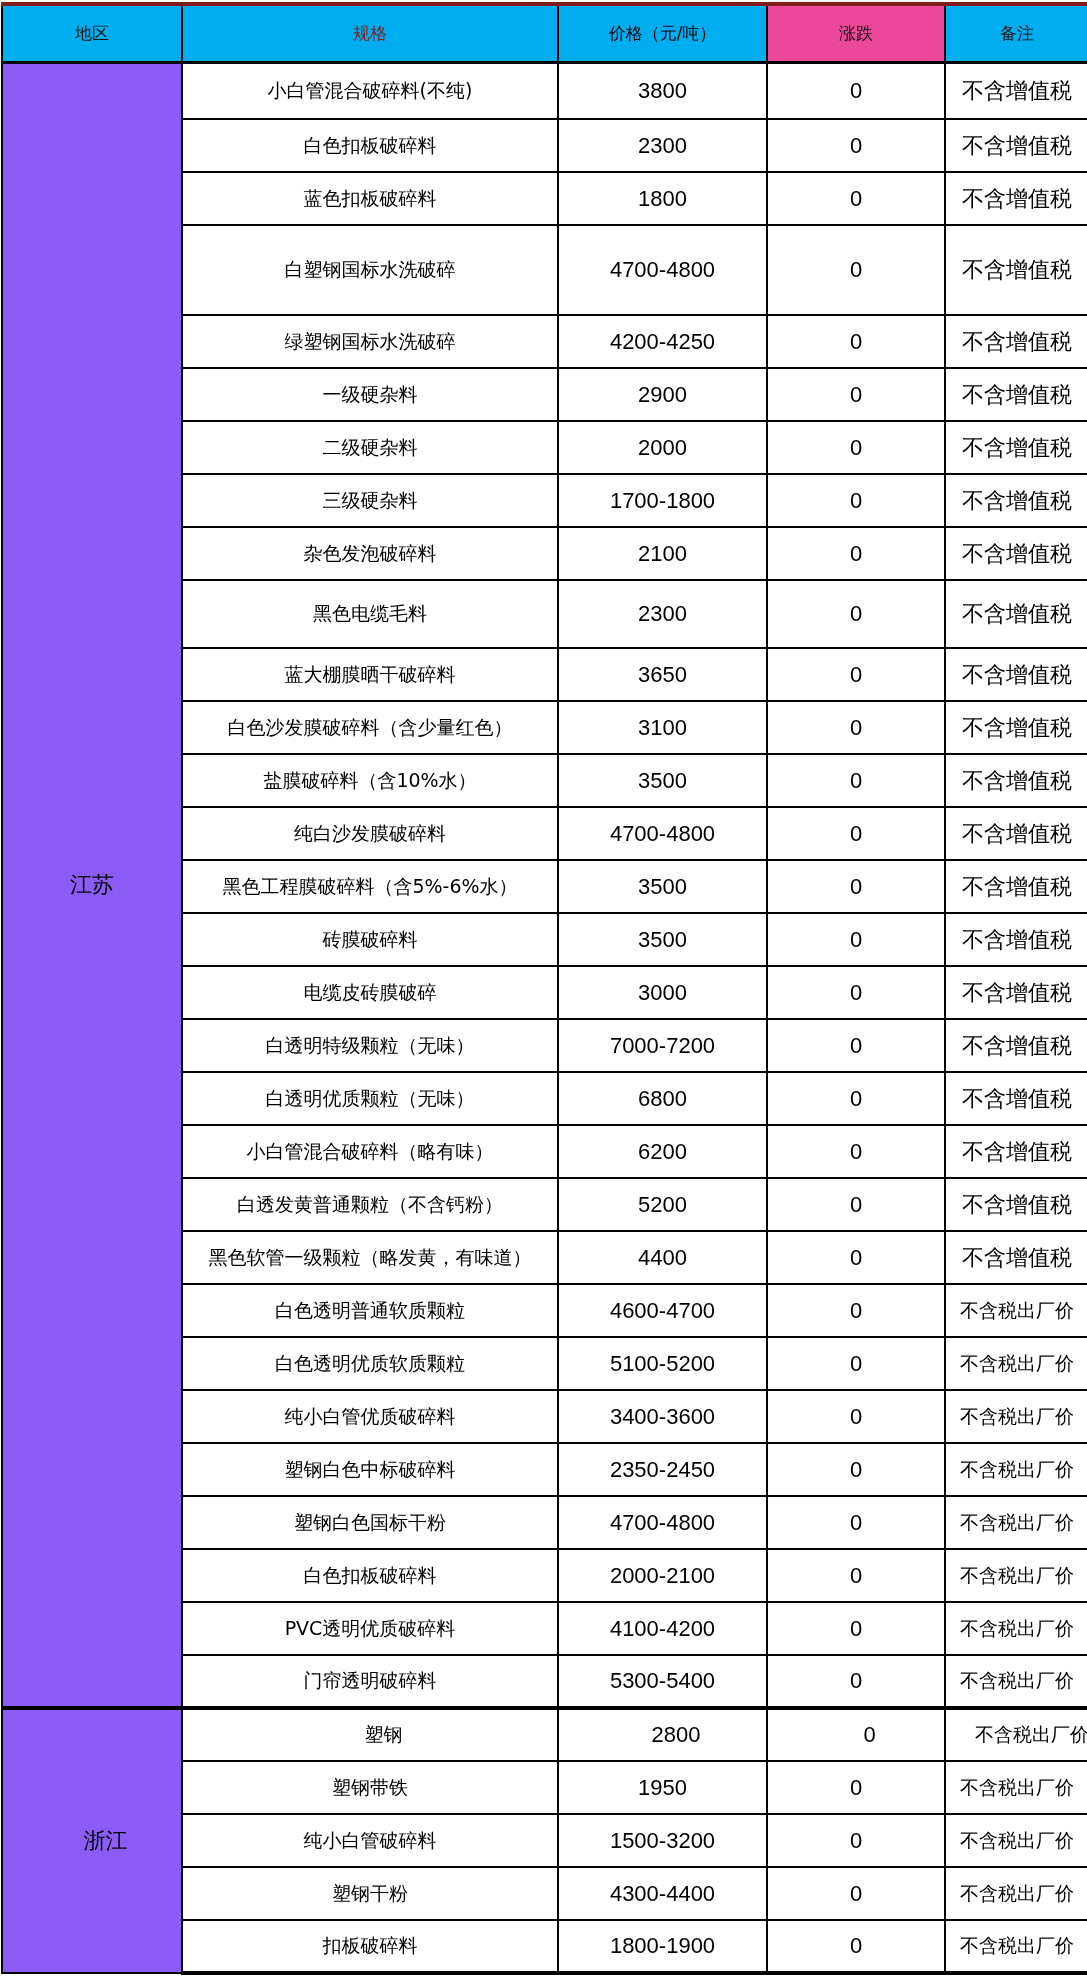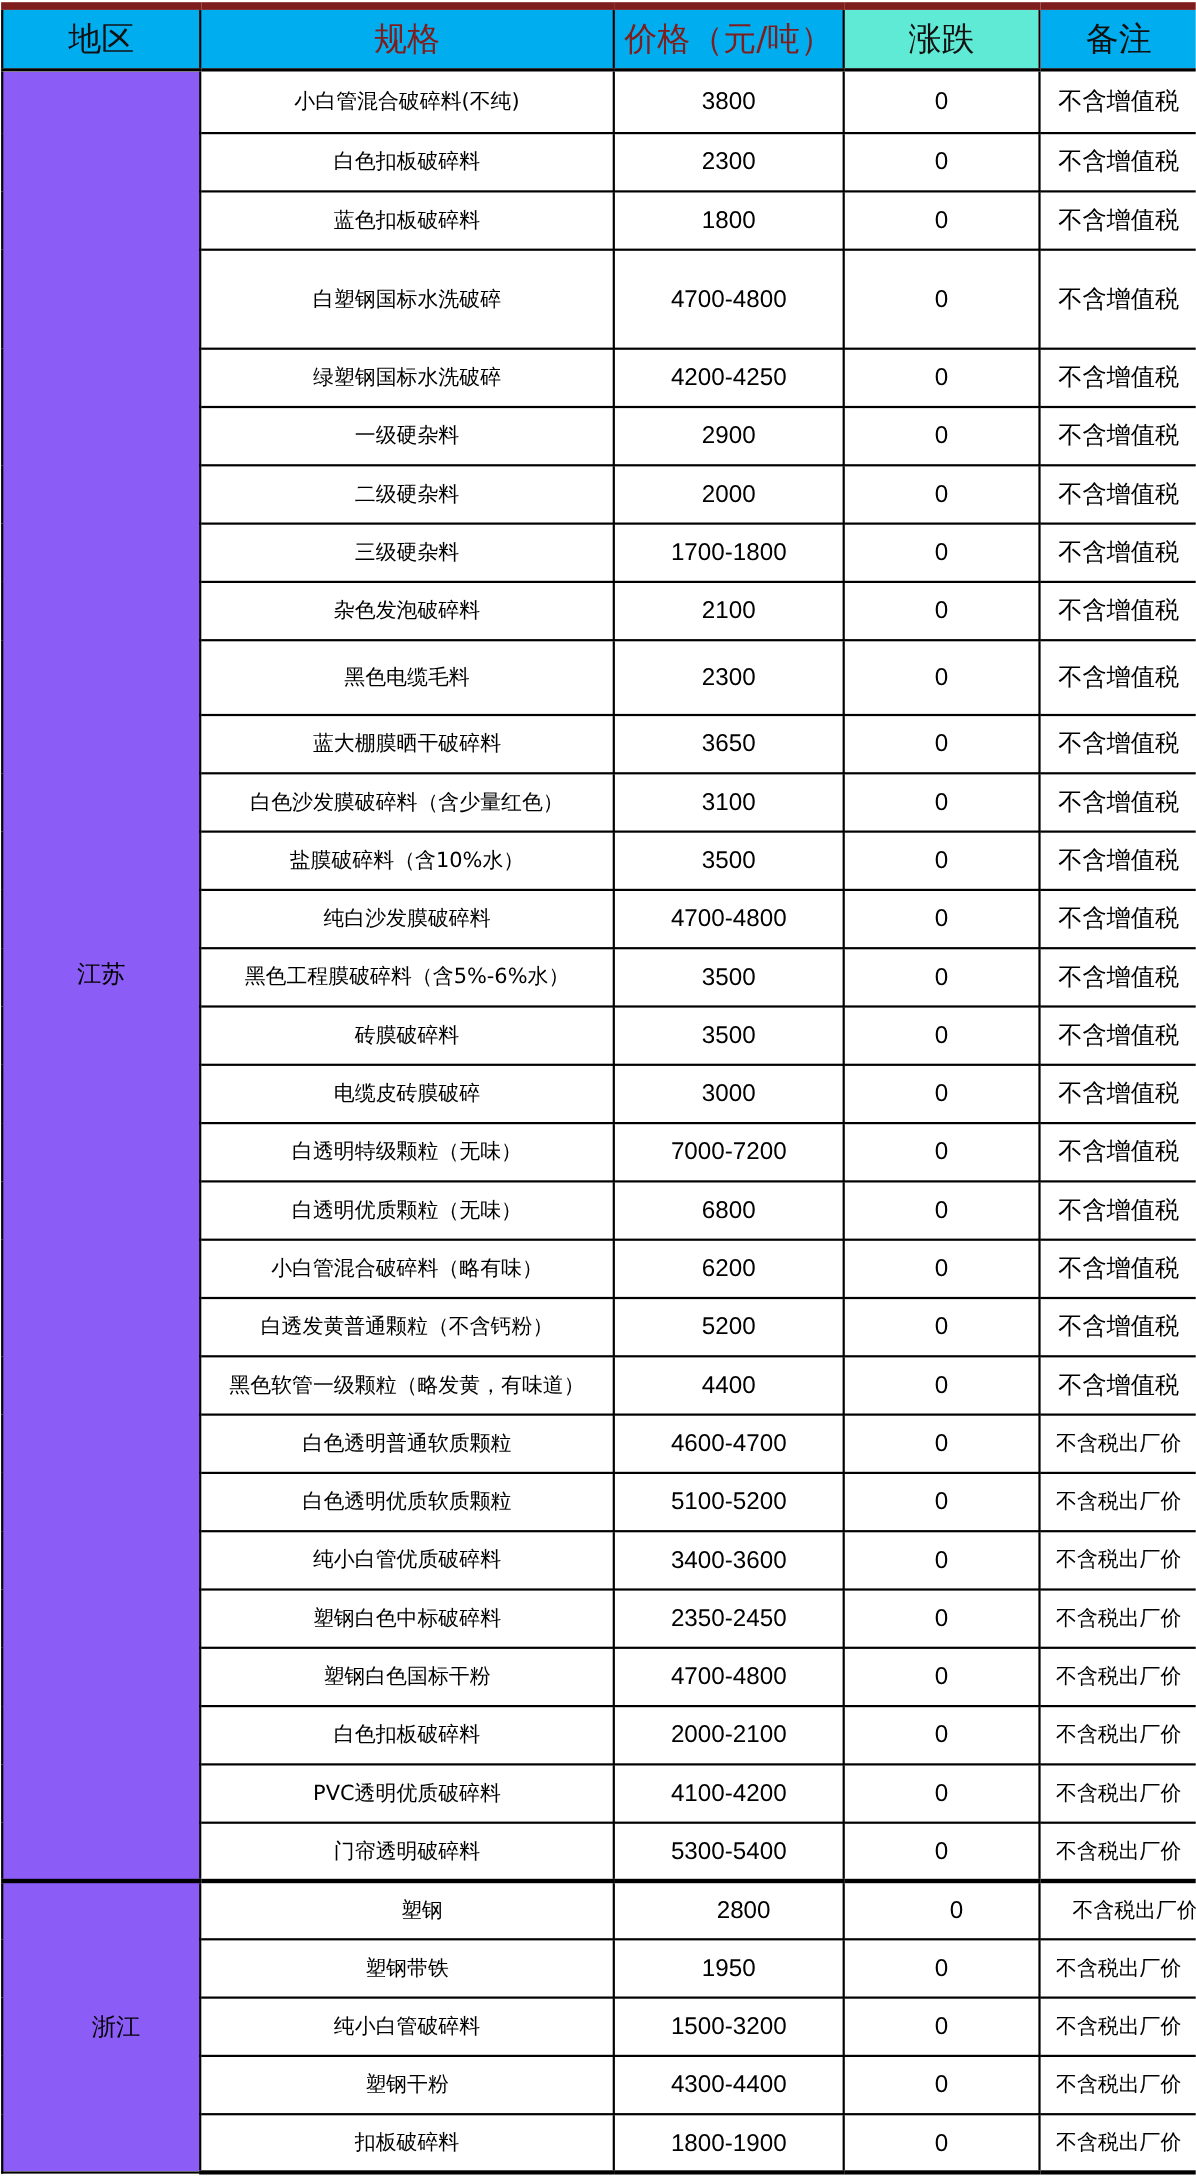--- a/index.html
+++ b/index.html
@@ -22,24 +22,24 @@
     border: 2px solid #000;
     text-align: center;
     vertical-align: middle;
     padding: 0 2px;
     overflow: hidden;
     white-space: nowrap;
     box-sizing: border-box;
   }
   thead th {
     height: 58px;
-    font-size: 30px;
+    font-size: 17px;
     font-weight: normal;
     color: #111;
-    border-top: 7px solid #7f1d1d;
+    border-top: 4px solid #7f1d1d;
     border-bottom: 3px solid #000;
   }
   td.region  { font-size: 22px; background: #8b5cf6; }
   td.spec    { font-size: 19px; }
   td.price, td.change {
     font-family: "Liberation Sans", sans-serif;
     font-size: 22px;
   }
   td.note    { font-size: 22px; }
   td.note.shrink { font-size: 19px; }
@@ -55,22 +55,22 @@
       <col style="width:180px">
       <col style="width:376px">
       <col style="width:209px">
       <col style="width:178px">
       <col style="width:144px">
     </colgroup>
     <thead>
       <tr>
         <th style="background: rgb(0, 174, 239); color: rgb(17, 17, 17);">地区</th>
         <th style="background: rgb(0, 174, 239); color: #7f1d1d;">规格</th>
-        <th style="background: rgb(0, 174, 239); color: #7f1d1d;">价格（元/吨）</th>
-        <th style="background: #5eead4; color: rgb(17, 17, 17);">涨跌</th>
+        <th style="background: rgb(0, 174, 239); color: #000000;">价格（元/吨）</th>
+        <th style="background: #ec4899; color: rgb(17, 17, 17);">涨跌</th>
         <th style="background: rgb(0, 174, 239); color: rgb(17, 17, 17);">备注</th>
       </tr>
     </thead>
     <tbody>
         <tr style="height: 57px;">
           <td class="region" rowspan="30">江苏</td>
           <td class="spec">小白管混合破碎料(不纯)</td>
           <td class="price">3800</td>
           <td class="change">0</td>
           <td class="note">不含增值税</td>

